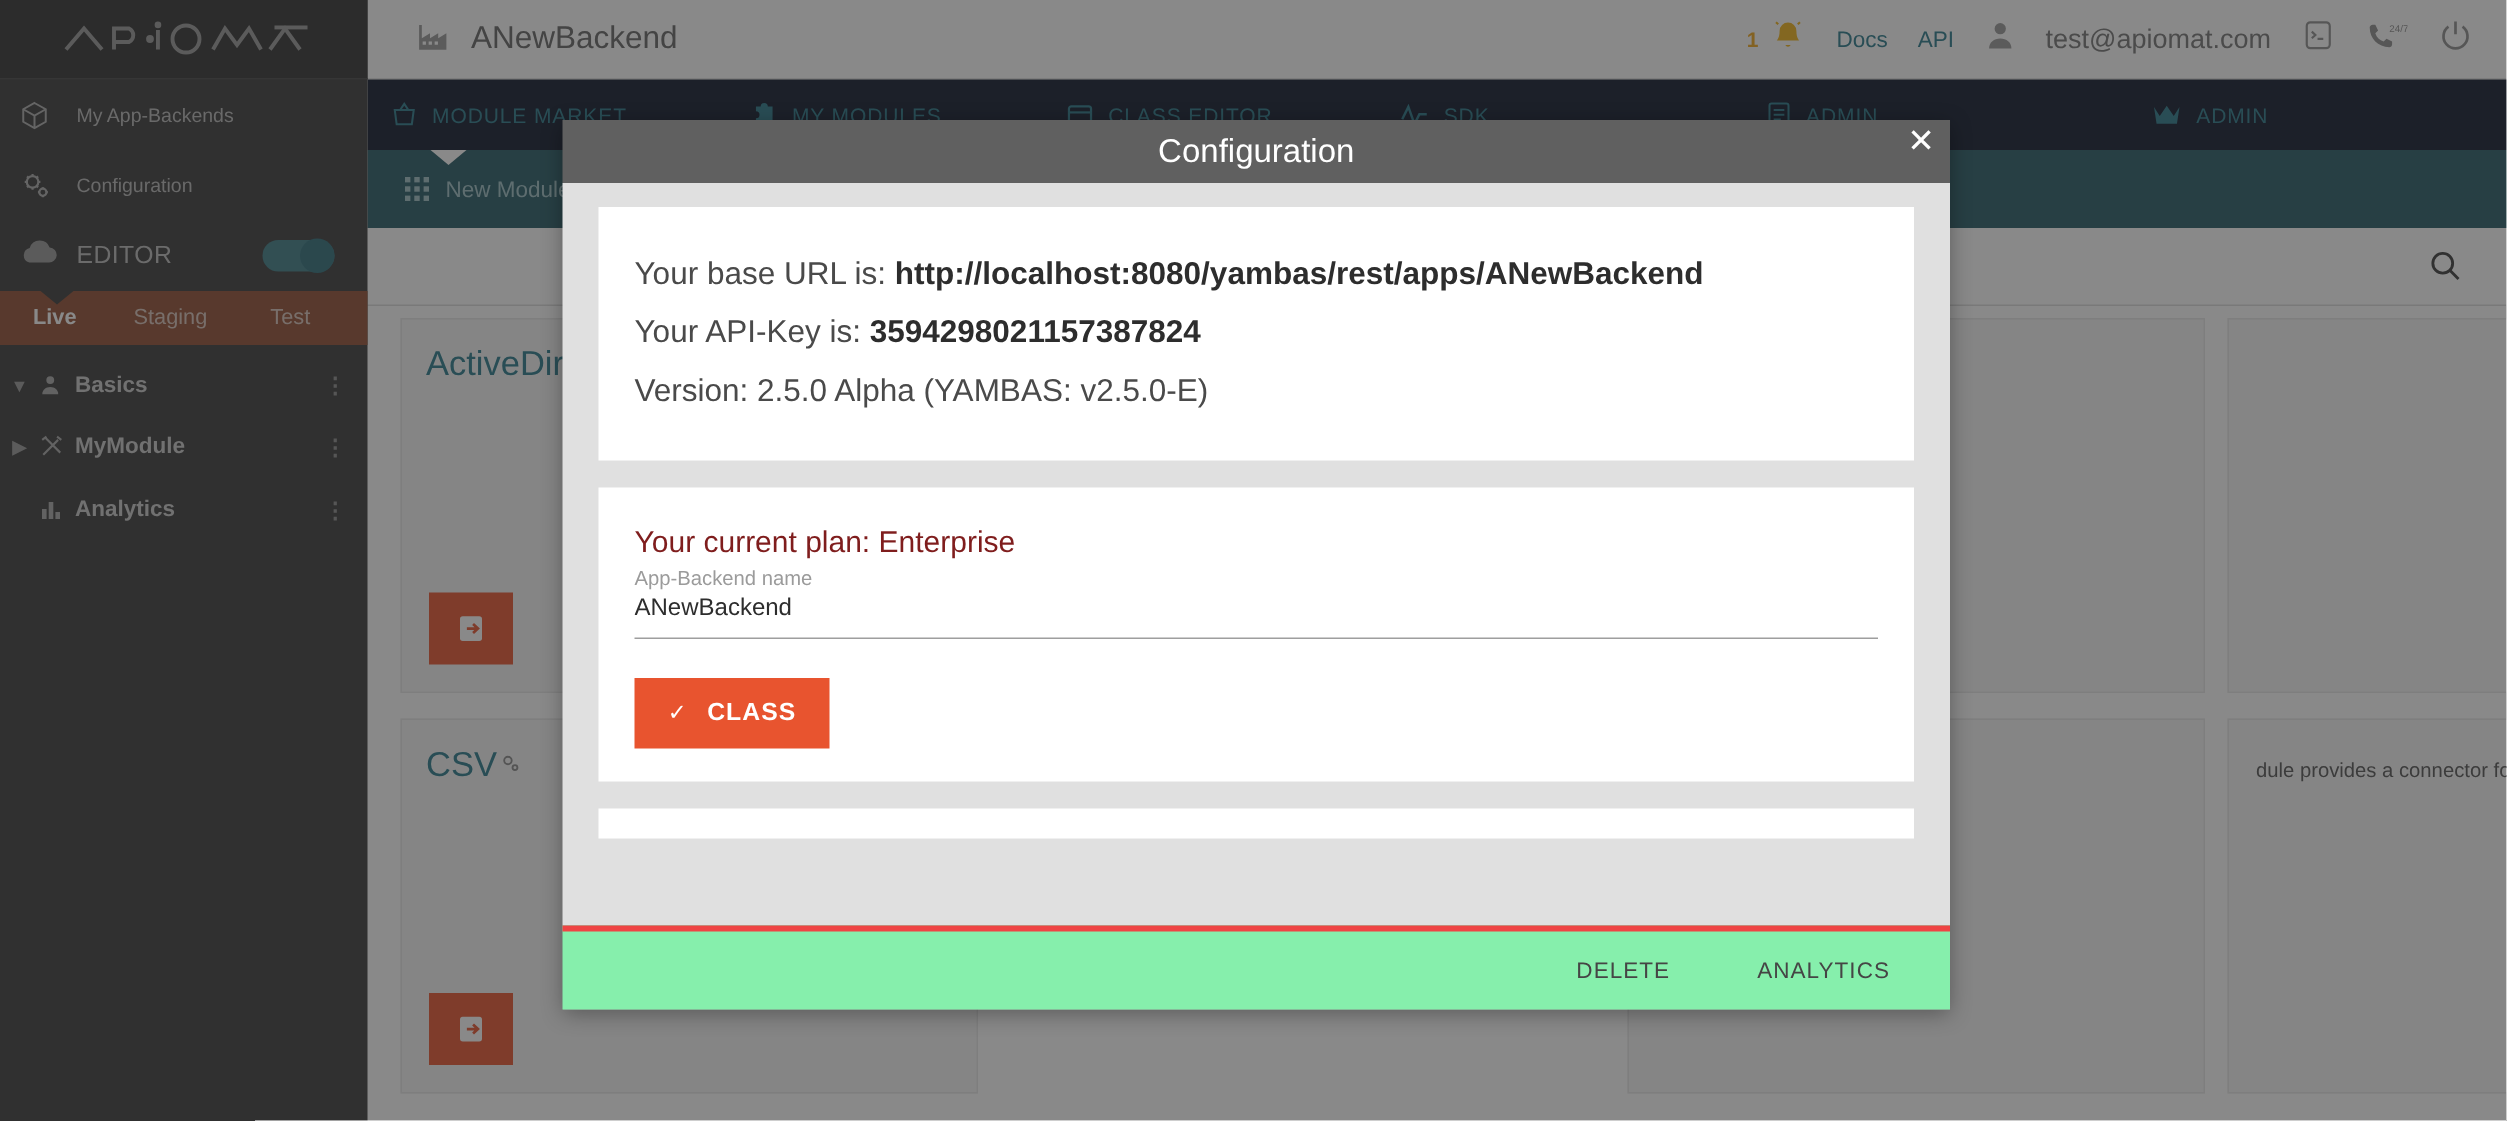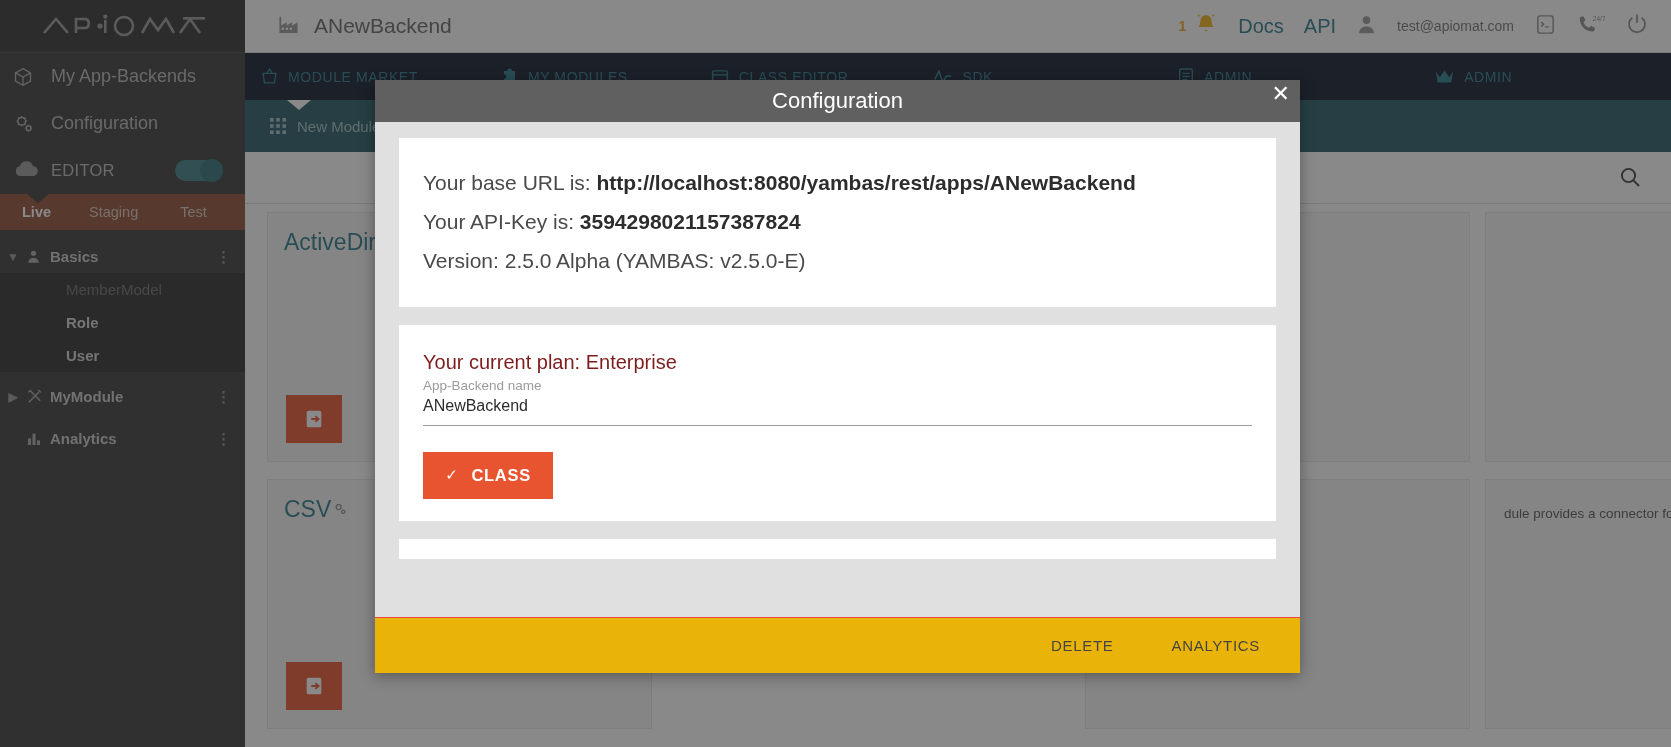--- a/index.html
+++ b/index.html
@@ -22,21 +22,21 @@
     height: 53px;
     display: flex; align-items: center; justify-content: center;
     background: #323232;
     border-bottom: 1px solid #474747;
   }
   .logo-svg { width: 166px; height: 26px; }
 
   .nav-item {
     display: flex; align-items: center;
     height: 47px; padding-left: 13px;
-    color: #b9b9b9; font-size: 18px;
+    color: #b9b9b9; font-size: 13px;
   }
   .nav-item .ico { width: 34px; display: flex; align-items: center; color: #adadad; }
   .nav-item .lbl { margin-left: 4px; }
 
   .active-row {
     display: flex; align-items: center;
     height: 47px; padding-left: 13px; position: relative;
   }
   .active-row .lbl { margin-left: 38px; color: #bdbdbd; font-size: 16.5px; letter-spacing: .3px; }
   .toggle {
@@ -87,22 +87,22 @@
   .main { position: absolute; left: 245px; top: 0; right: 0; bottom: 0; background: #fff; }
   .topbar {
     height: 53px; display: flex; align-items: center;
     border-bottom: 1px solid #e2e2e2; background: #fff;
   }
   .backend-title { display: flex; align-items: center; margin-left: 32px; }
   .backend-title .t { margin-left: 14px; font-size: 21px; color: #666; }
   .top-right { margin-left: auto; display: flex; align-items: center; padding-right: 22px; }
   .top-right > * { margin-left: 20px; }
   .bell-count { color: #f2a81d; font-size: 14px; font-weight: bold; margin-right: -12px; }
-  .tlink { color: #2a7b8c; font-size: 20px; }
-  .temail { color: #767676; font-size: 14px; }
+  .tlink { color: #2a7b8c; font-size: 15px; }
+  .temail { color: #767676; font-size: 18px; }
 
   
   .modnav {
     height: 47px; display: flex; align-items: center;
     background: #0f172a; position: relative;
   }
   .modnav-item {
     display: flex; align-items: center;
     color: #2a7b8c; font-size: 14px; letter-spacing: .6px;
   }
@@ -192,21 +192,21 @@
     width: 130px; height: 47px;
     background: #e8542f; border: 0; color: #fff;
     font-size: 16.5px; font-weight: bold; letter-spacing: .7px;
     display: flex; align-items: center; justify-content: center;
     cursor: pointer; font-family: "Liberation Sans", sans-serif;
   }
   .save-btn .ck { margin-right: 13px; font-size: 15px; font-weight: normal; }
   .panel-stub { margin-top: 18px; height: 20px; background:#fff; }
 
   .modal-foot {
-    height: 56px; background: #eab308; border-top: 1px solid #ef4444;
+    height: 56px; background: #86efac; border-top: 4px solid #ef4444;
     display: flex; align-items: center; justify-content: flex-end;
     padding-right: 40px;
   }
   .foot-btn {
     background: none; border: 0; cursor: pointer;
     color: #454545; font-size: 15px; letter-spacing: .7px;
     margin-left: 58px; font-family: "Liberation Sans", sans-serif;
   }
 </style>
 </head>
@@ -280,25 +280,20 @@
       <span class="tico">
         <svg width="15" height="15" viewBox="0 0 24 24" fill="#a9a9a9">
             <circle cx="12" cy="7" r="4.2"></circle>
             <path d="M3.5 22c0-4.7 3.8-7.6 8.5-7.6s8.5 2.9 8.5 7.6Z"></path>
           </svg>
       </span>
       <span>Basics</span>
       <span class="dots">⋮</span>
     </div>
 
-    <div class="sub-block">
-      <div class="sub-row dim">MemberModel</div>
-      <div class="sub-row lit">Role</div>
-      <div class="sub-row lit">User</div>
-    </div>
 
     <div class="tree-row" style="margin-top:8px">
       <span class="chev">▶</span>
       <span class="tico">
         <svg width="17" height="17" viewBox="0 0 24 24" stroke="#a9a9a9" stroke-width="2" fill="none">
           <path d="M4 20 L18 6M6 4 L20 18"></path>
             <path d="M3 6 L7 3M17 3 L21 6"></path>
         </svg>
       </span>
       <span>MyModule</span>

